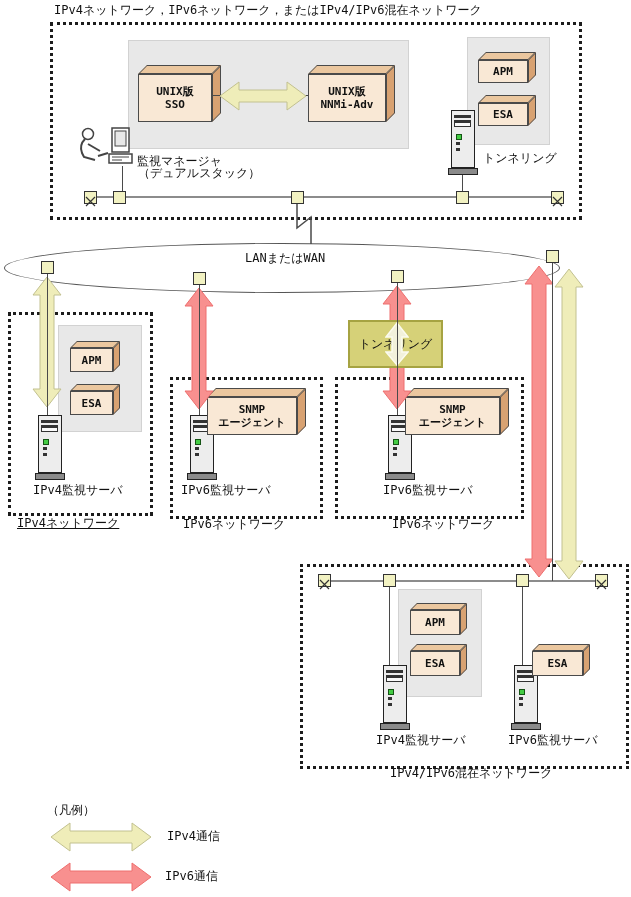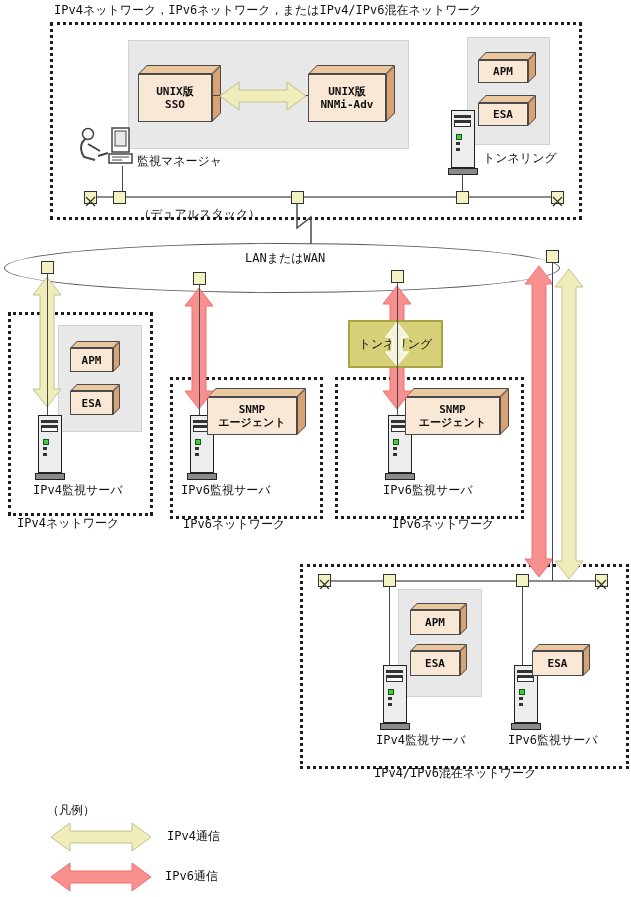--- a/index.html
+++ b/index.html
@@ -108,21 +108,21 @@
       <path d="M9,13 Q3,19 6,27 L8,31 L19,34" fill="none" stroke="#444" stroke-width="2"></path>
       <path d="M12,18 L24,25" fill="none" stroke="#444" stroke-width="2"></path>
       <path d="M22,30 L32,27" fill="none" stroke="#444" stroke-width="2"></path>
       <rect x="36" y="2" width="17" height="24" fill="#fff" stroke="#444" stroke-width="1.5"></rect>
       <rect x="39" y="5" width="11" height="15" fill="#e8e8e8" stroke="#444" stroke-width="1"></rect>
       <rect x="33" y="28" width="23" height="9" fill="#fff" stroke="#444" stroke-width="1.5"></rect>
       <line x1="36" y1="31" x2="53" y2="31" stroke="#444" stroke-width="1"></line>
       <line x1="36" y1="34" x2="46" y2="34" stroke="#444" stroke-width="1"></line>
     </svg>
     <div class="lbl" style="left:137px;top:154px;">監視マネージャ</div>
-    <div class="lbl" style="left:138px;top:166px;margin-top:41px;">（デュアルスタック）</div>
+    <div class="lbl" style="left:138px;top:166px;">（デュアルスタック）</div>
 
     <div class="bus" style="left:90px;top:196px;width:468px;"></div>
     <div class="node" style="left:84px;top:191px;">
       <svg width="11" height="11">
           <path d="M1,1 L10,10 M10,1 L1,10" stroke="#333" stroke-width="1.2"></path>
         </svg>
     </div>
     <div class="node" style="left:113px;top:191px;"></div>
     <div class="node" style="left:291px;top:191px;"></div>
     <div class="node" style="left:456px;top:191px;"></div>
@@ -191,21 +191,21 @@
       <div class="srv-body">
           <div class="srv-bar1"></div>
           <div class="srv-slot"></div>
           <div class="srv-led"></div>
           <div class="srv-d1"></div>
           <div class="srv-d2"></div>
         </div>
       <div class="srv-base"></div>
     </div>
     <div class="lbl" style="left:33px;top:483px;">IPv4監視サーバ</div>
-    <div class="lbl" style="left:17px;top:516px;">IPv4ネットワーク</div>
+    <div class="lbl" style="left:17px;top:516px;text-decoration:underline;">IPv4ネットワーク</div>
   </div>
 
   <div class="grp">
     <div class="dotted" style="left:170px;top:377px;width:147px;height:136px;"></div>
     <div class="server" style="left:187px;top:415px;">
       <div class="srv-body">
           <div class="srv-bar1"></div>
           <div class="srv-slot"></div>
           <div class="srv-led"></div>
           <div class="srv-d1"></div>
@@ -299,21 +299,21 @@
           <div class="srv-bar1"></div>
           <div class="srv-slot"></div>
           <div class="srv-led"></div>
           <div class="srv-d1"></div>
           <div class="srv-d2"></div>
         </div>
       <div class="srv-base"></div>
     </div>
     <div class="lbl" style="left:376px;top:733px;">IPv4監視サーバ</div>
     <div class="lbl" style="left:508px;top:733px;">IPv6監視サーバ</div>
-    <div class="lbl" style="left:374px;top:766px;text-align:right;">IPv4/IPv6混在ネットワーク</div>
+    <div class="lbl" style="left:390px;top:766px;text-align:right;">IPv4/IPv6混在ネットワーク</div>
   </div>
 
   <div class="grp">
     <div class="lbl" style="left:47px;top:803px;">（凡例）</div>
     <svg style="position:absolute;left:50px;top:822px;" width="102" height="30">
       <polygon class="fill-ipv4" points="1,15 20,1 20,9 82,9 82,1 101,15 82,29 82,21 20,21 20,29"></polygon>
     </svg>
     <div class="lbl" style="left:167px;top:829px;">IPv4通信</div>
     <svg style="position:absolute;left:50px;top:862px;" width="102" height="30">
       <polygon class="fill-ipv6" points="1,15 20,1 20,9 82,9 82,1 101,15 82,29 82,21 20,21 20,29"></polygon>

